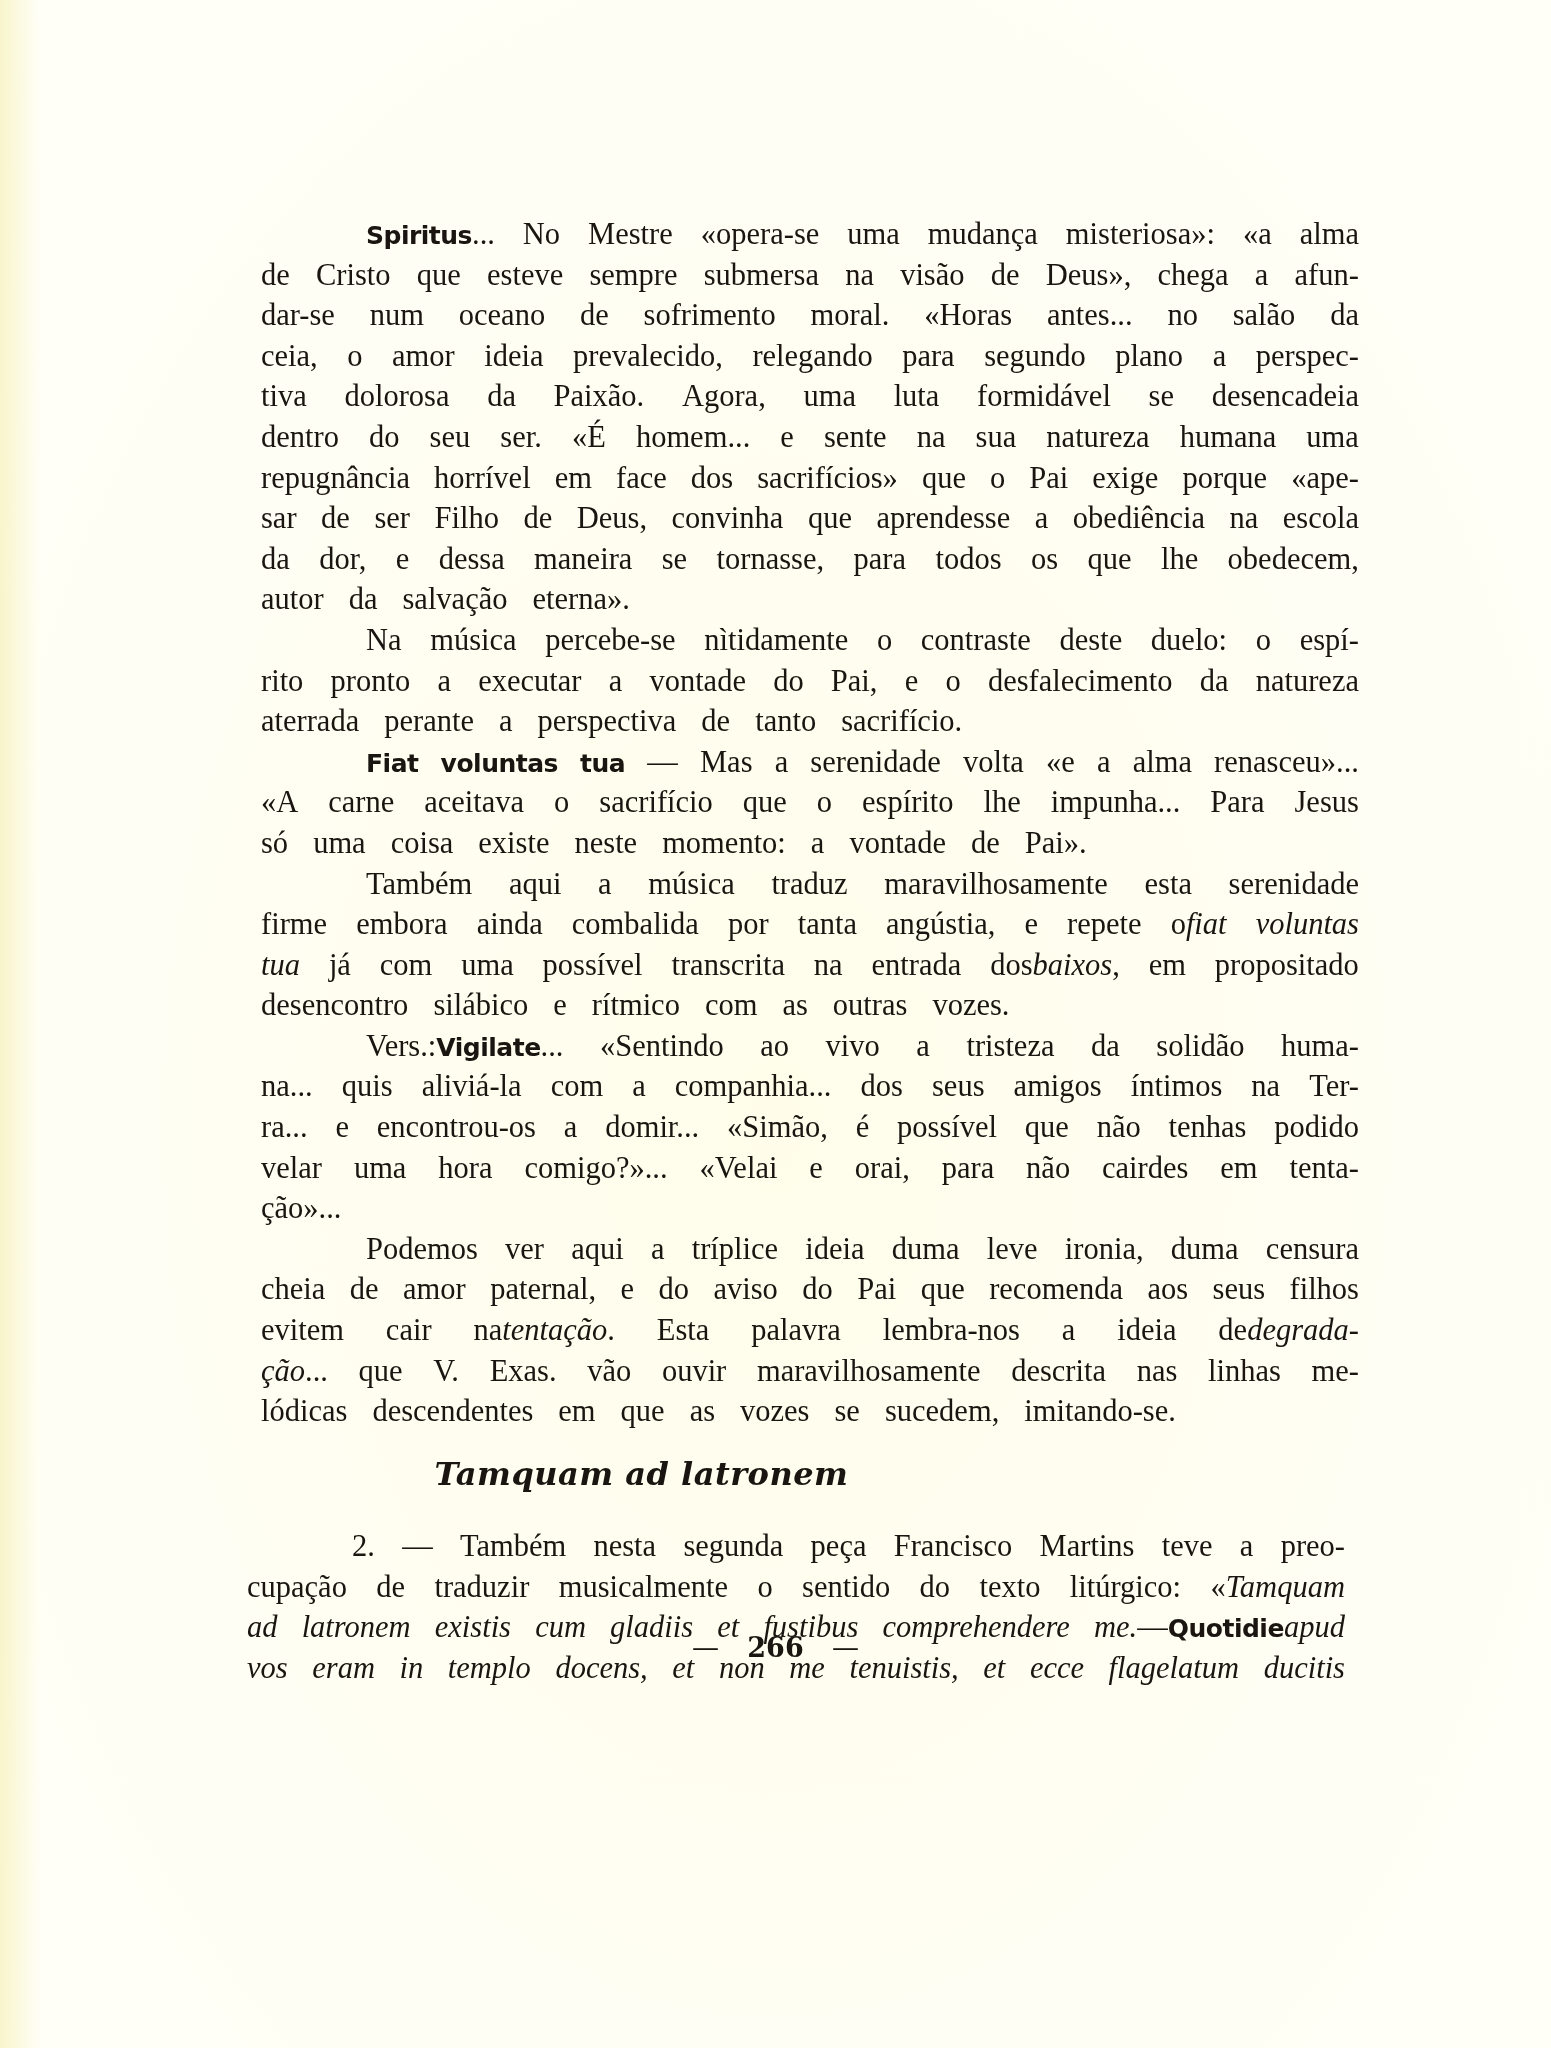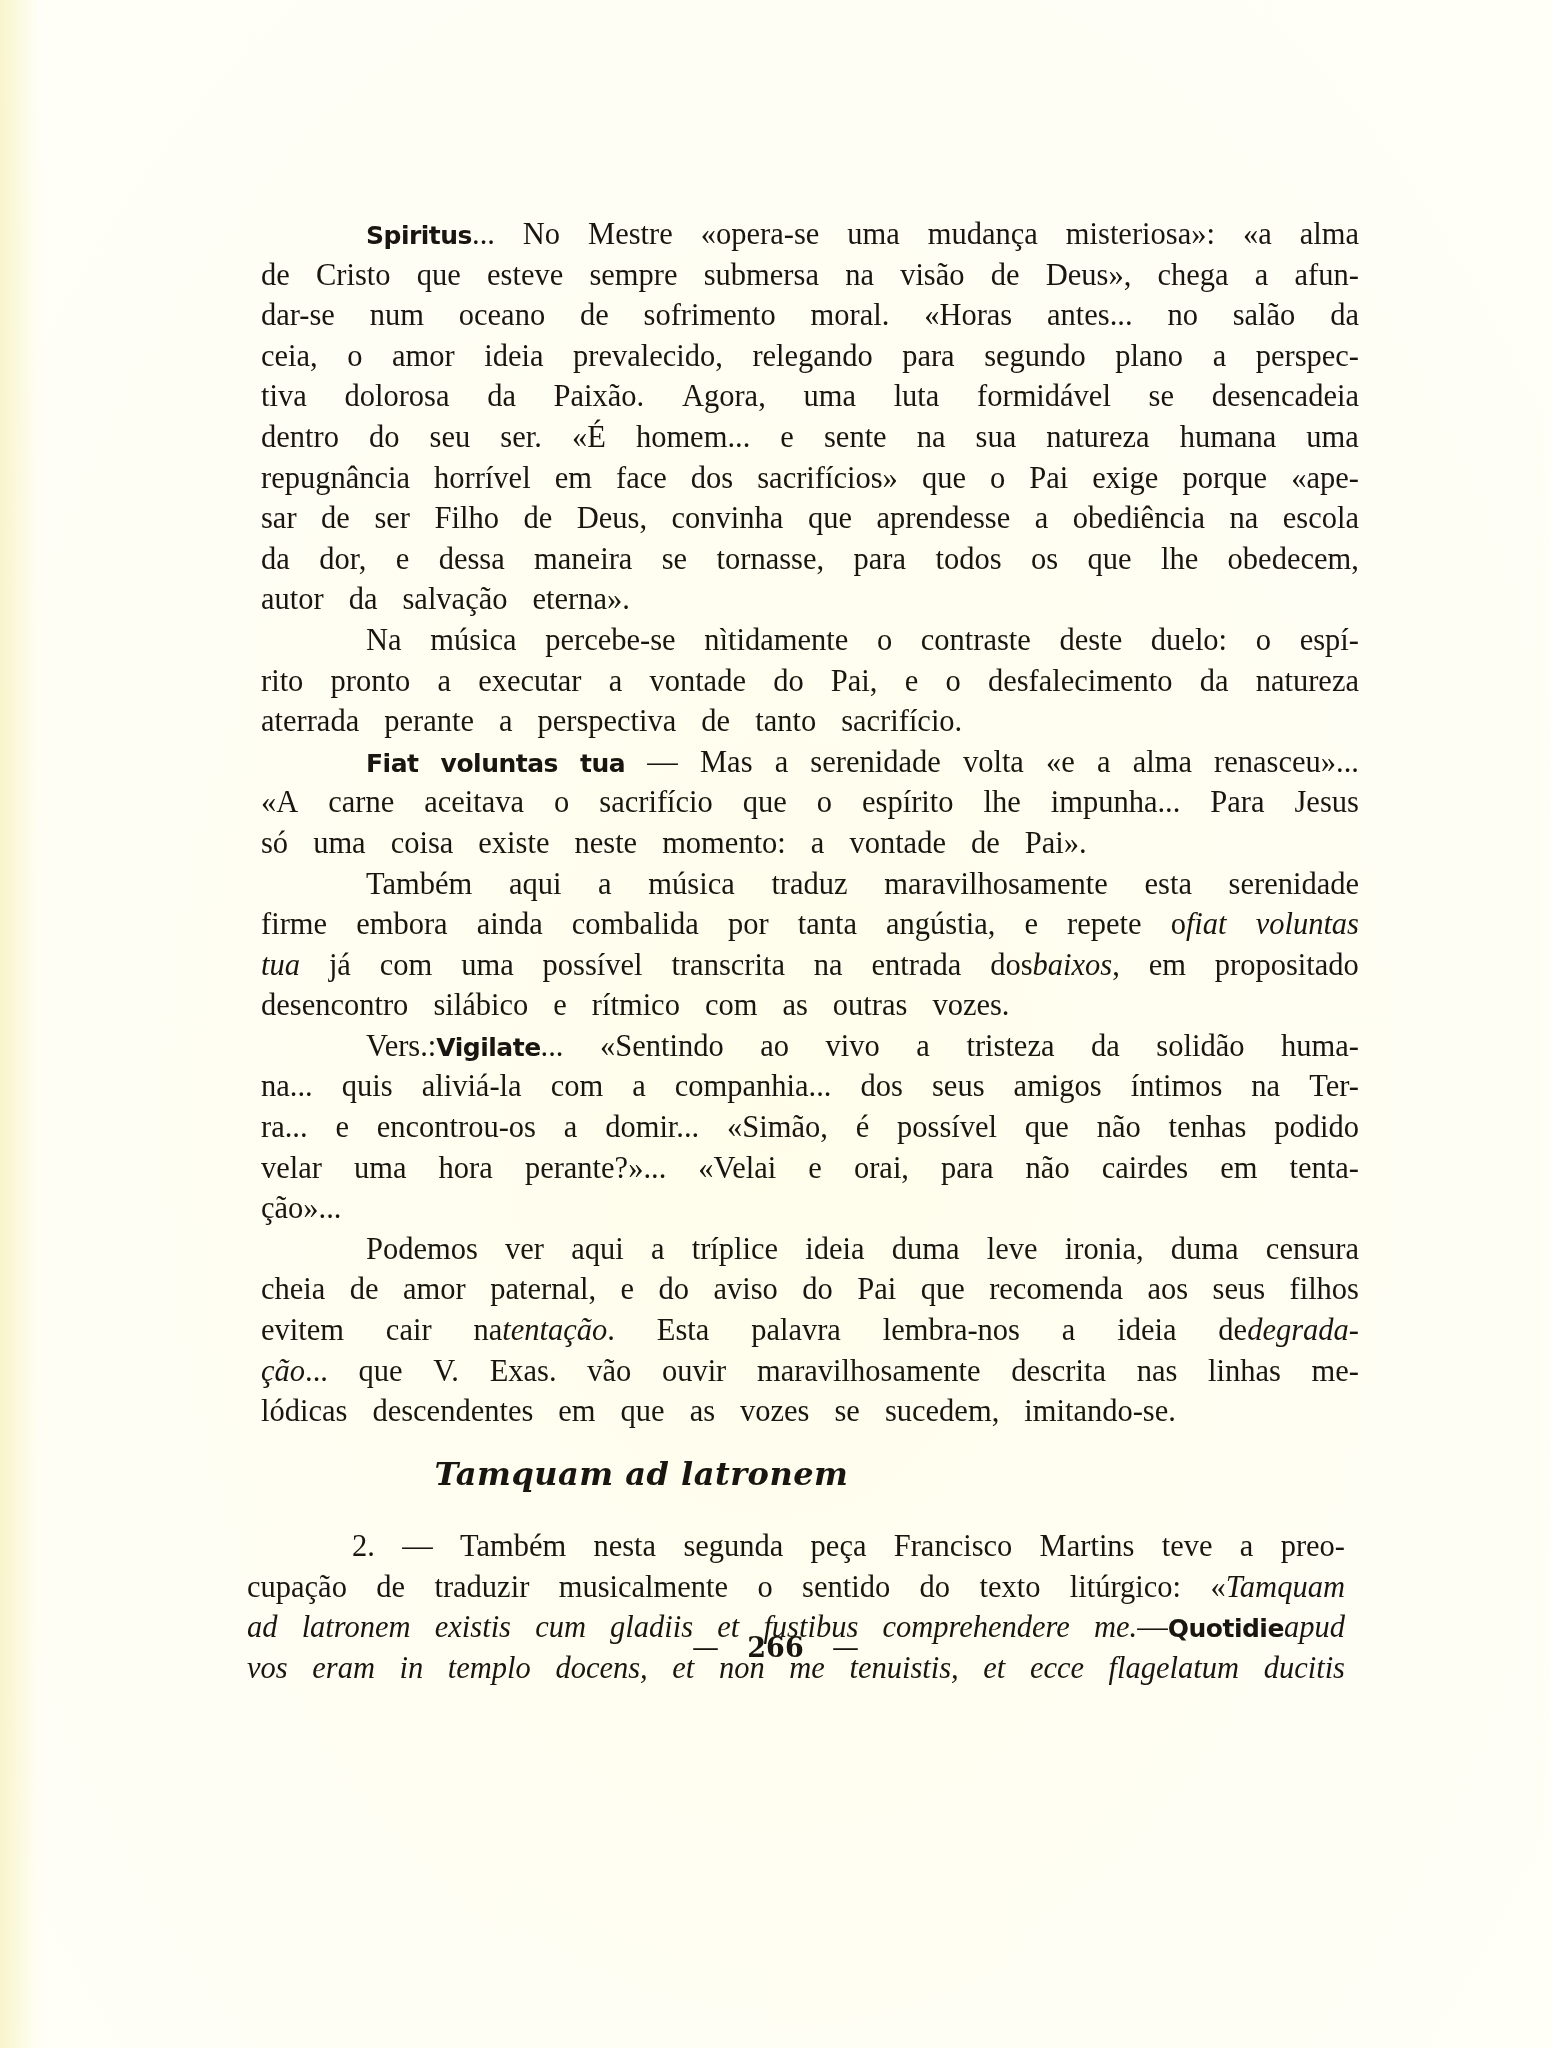--- a/index.html
+++ b/index.html
@@ -363,21 +363,21 @@
       <span class="w"><span>possível</span></span>
       <span class="w"><span>que</span></span>
       <span class="w"><span>não</span></span>
       <span class="w"><span>tenhas</span></span>
       <span class="w"><span>podido</span></span>
     </div>
     <div class="ln">
       <span class="w"><span>velar</span></span>
       <span class="w"><span>uma</span></span>
       <span class="w"><span>hora</span></span>
-      <span class="w"><span>perante?»...</span></span>
+      <span class="w"><span>comigo?»...</span></span>
       <span class="w"><span>«Velai</span></span>
       <span class="w"><span>e</span></span>
       <span class="w"><span>orai,</span></span>
       <span class="w"><span>para</span></span>
       <span class="w"><span>não</span></span>
       <span class="w"><span>cairdes</span></span>
       <span class="w"><span>em</span></span>
       <span class="w"><span>tenta-</span></span>
     </div>
     <div class="ln left">

